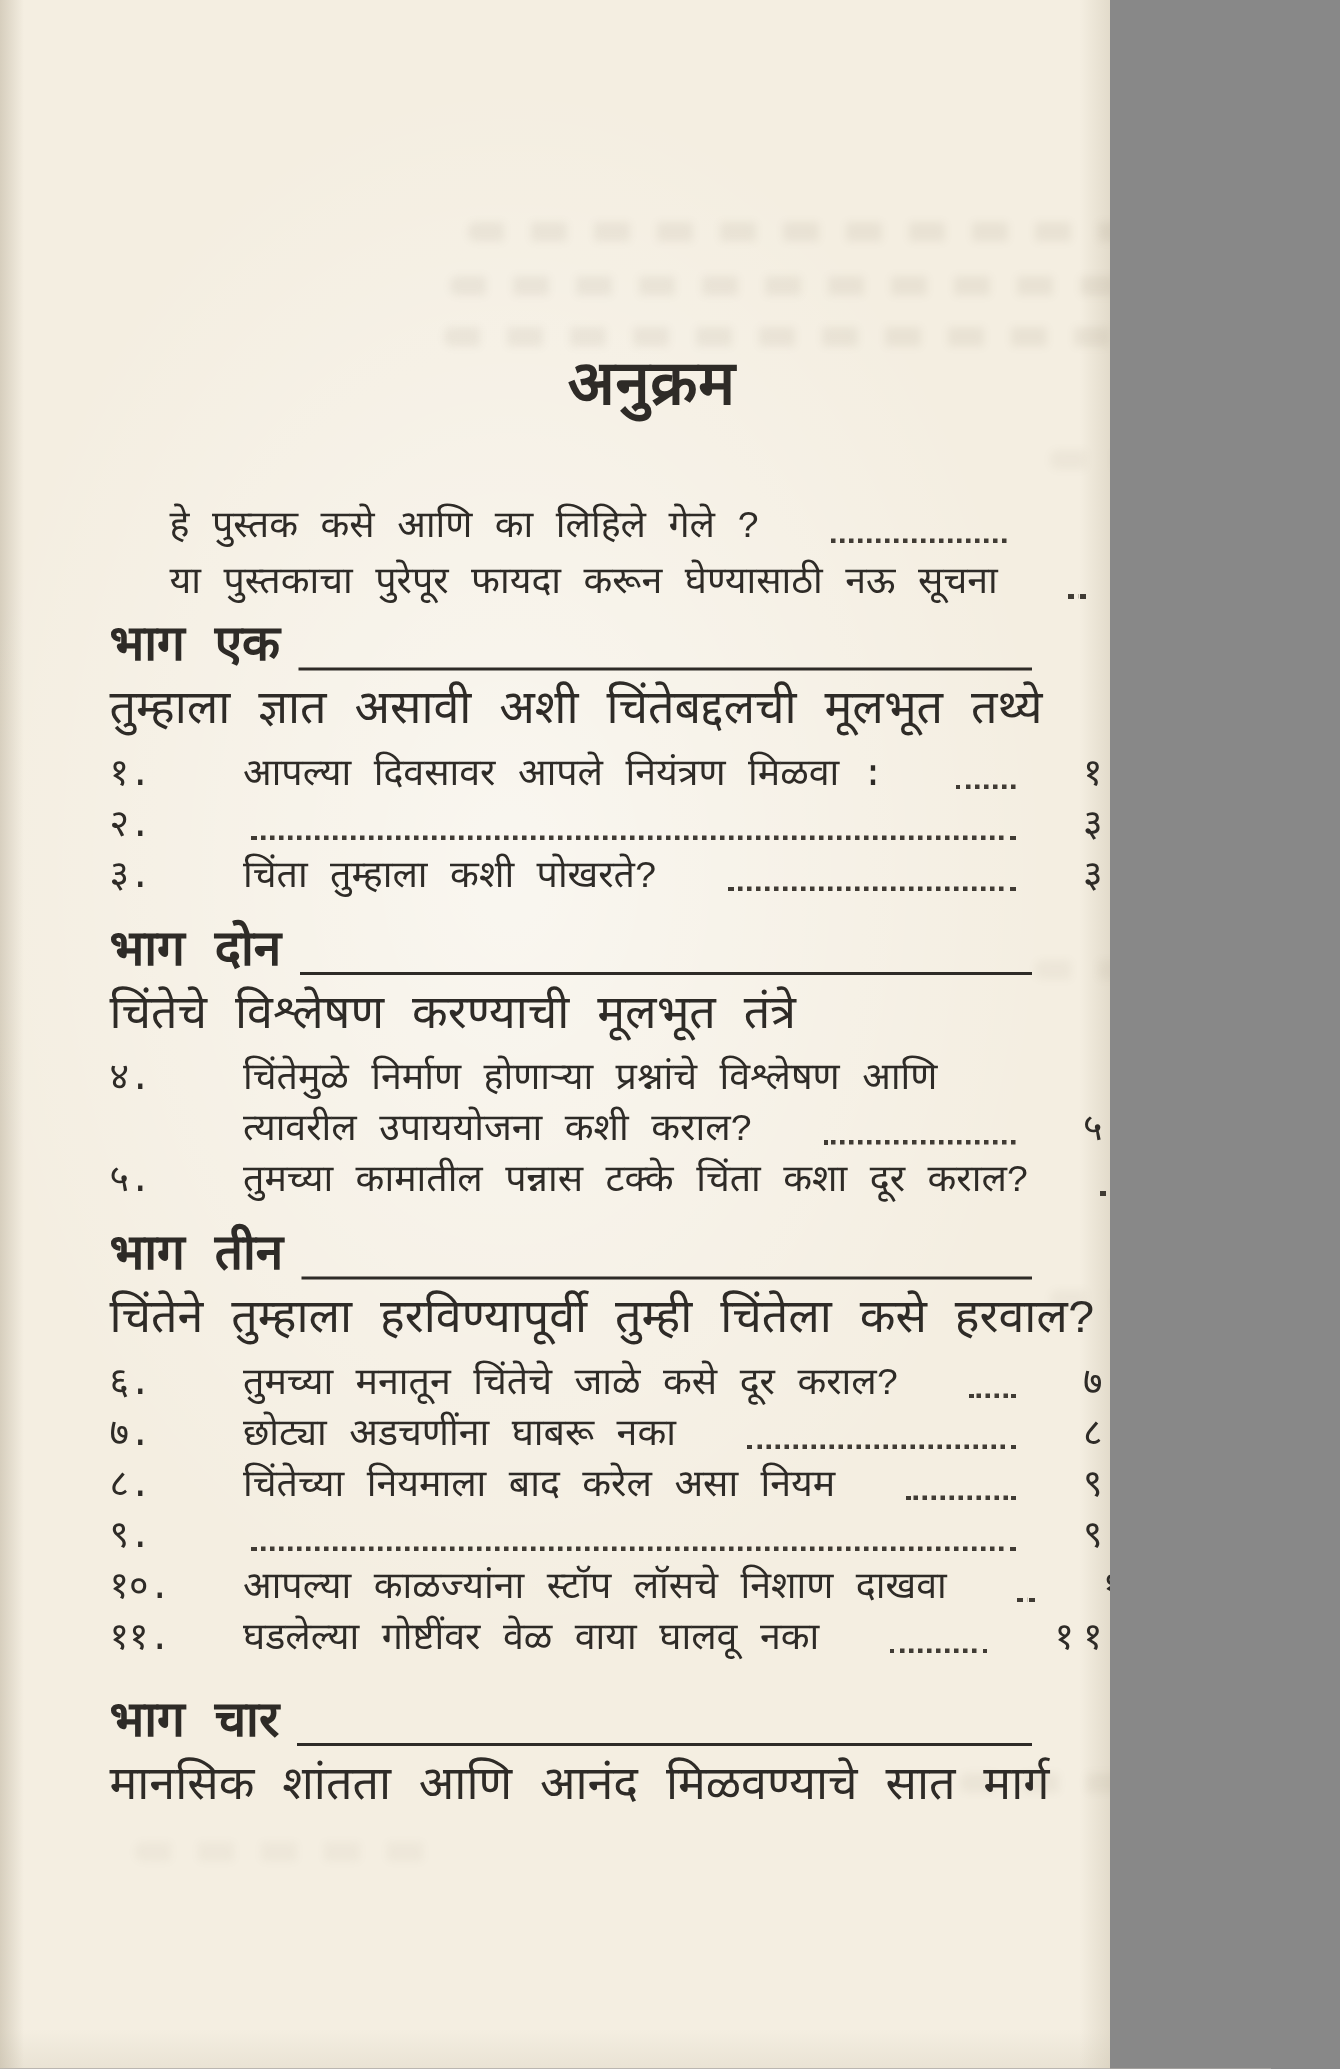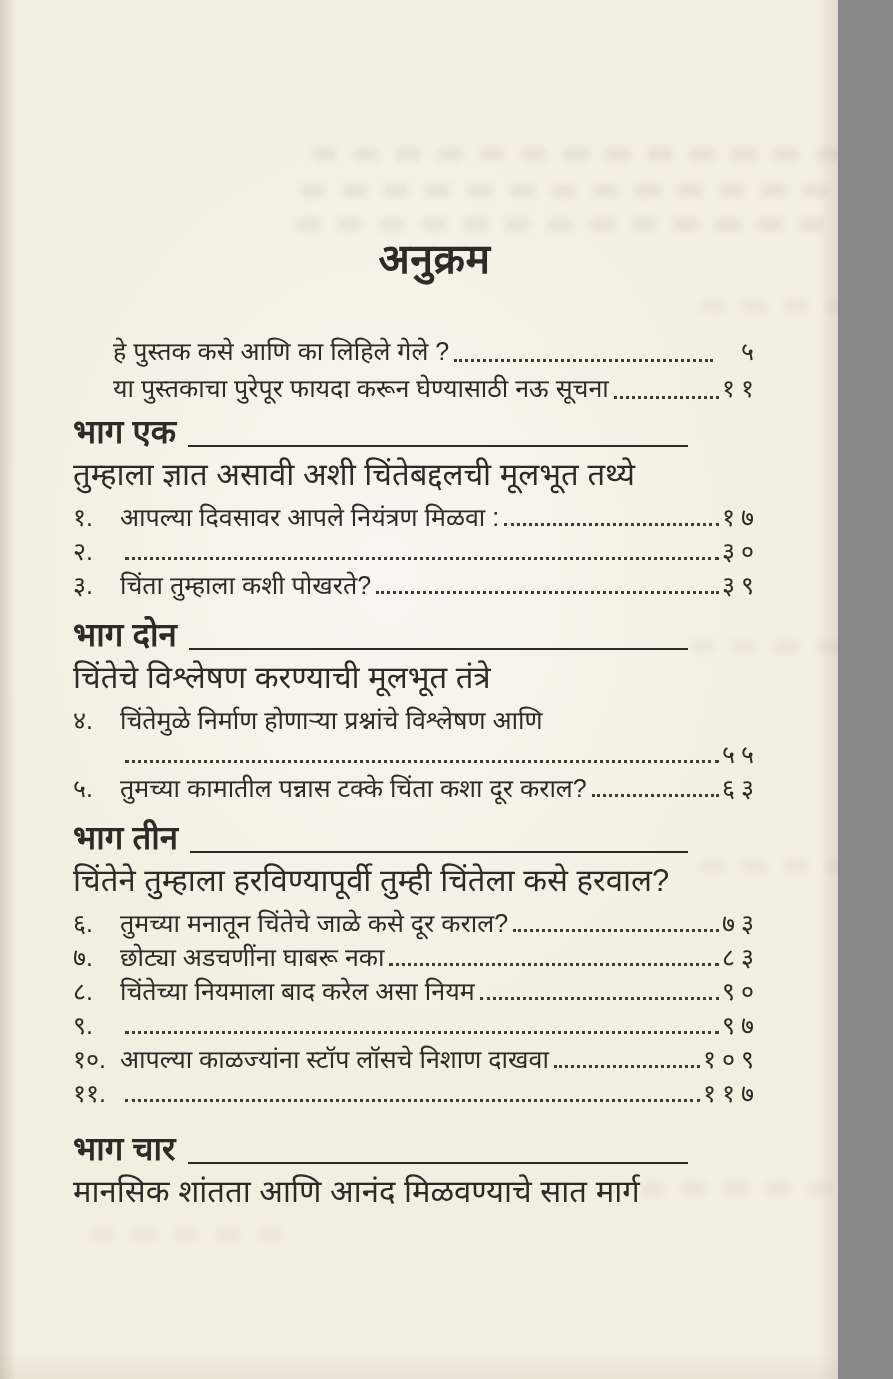--- a/index.html
+++ b/index.html
@@ -1,20 +1,20 @@
 <!DOCTYPE html>
 <html><head>
 <meta charset="utf-8">
 <style>
   html,body{margin:0;padding:0;background:#888;}
   .scan{
     position:relative;
-    width:838px;height:1379px;
+    width:740px;height:1379px;
     overflow:hidden;
-    font-family:Liberation Sans, sans-serif;
+    font-family:Liberation Mono, monospace;
     color:#2e2b27;
     background:
       radial-gradient(ellipse 70% 55% at 46% 42%, rgba(255,255,255,0.50), rgba(255,255,255,0) 70%),
       linear-gradient(90deg, rgba(190,180,160,0.55) 0px, rgba(190,180,160,0) 16px),
       linear-gradient(270deg, rgba(205,196,176,0.45) 0px, rgba(205,196,176,0) 20px),
       linear-gradient(0deg, rgba(214,206,188,0.35) 0px, rgba(214,206,188,0) 26px),
       #f4eee1;
   }
   
   .smudge{
@@ -22,21 +22,21 @@
     filter:blur(3px);opacity:0.09;pointer-events:none;
     background:repeating-linear-gradient(90deg, #7c6e56 0 24px, transparent 24px 42px);
   }
   .content{position:absolute;left:73px;top:0;width:687px;}
   .title{
     margin-top:234px;text-align:center;
     font-size:41px;font-weight:600;line-height:50px;
     position:relative;left:18px;letter-spacing:0.5px;
   }
   .front-list{margin-top:49px;padding-left:40px;}
-  .toc-row{display:flex;align-items:flex-end;font-size:25px;line-height:37px;}
+  .toc-row{display:flex;align-items:flex-end;font-size:25px;line-height:37px;gap:42px;}
   .items .toc-row{line-height:34px;}
   .num{flex:none;width:47px;}
   .lbl{flex:none;white-space:nowrap;}
   .leader{flex:1 1 auto;min-width:12px;border-bottom:3px dotted #403b34;margin:0 3px 8px 5px;}
   .pagenum{flex:none;letter-spacing:6px;white-space:nowrap;}
   .section{margin-top:10px;}
   .section.first{margin-top:2px;}
   .section.last{margin-top:16px;}
   .heading-row{display:flex;align-items:flex-end;}
   .heading{font-size:33px;font-weight:600;line-height:45px;white-space:nowrap;}
@@ -108,20 +108,21 @@
         <span class="rule"></span>
       </div>
       <div class="subtitle">चिंतेचे विश्लेषण करण्याची मूलभूत तंत्रे</div>
       <div class="items">
         <div class="toc-row">
           <span class="num">४.</span>
           <span class="lbl">चिंतेमुळे निर्माण होणाऱ्या प्रश्नांचे विश्लेषण आणि</span>
         </div>
         <div class="toc-row">
           <span class="num"></span>
+          <span class="lbl">त्यावरील उपाययोजना कशी कराल?</span>
           <span class="leader"></span>
           <span class="pagenum">५५</span>
         </div>
         <div class="toc-row">
           <span class="num">५.</span>
           <span class="lbl">तुमच्या कामातील पन्नास टक्के चिंता कशा दूर कराल?</span>
           <span class="leader"></span>
           <span class="pagenum">६३</span>
         </div>
       </div>
@@ -158,20 +159,21 @@
           <span class="pagenum">९७</span>
         </div>
         <div class="toc-row">
           <span class="num">१०.</span>
           <span class="lbl">आपल्या काळज्यांना स्टॉप लॉसचे निशाण दाखवा</span>
           <span class="leader"></span>
           <span class="pagenum">१०९</span>
         </div>
         <div class="toc-row">
           <span class="num">११.</span>
+          <span class="lbl">घडलेल्या गोष्टींवर वेळ वाया घालवू नका</span>
           <span class="leader"></span>
           <span class="pagenum">११७</span>
         </div>
       </div>
     </div>
 
     <div class="section last">
       <div class="heading-row">
         <span class="heading">भाग चार</span>
         <span class="rule"></span>

